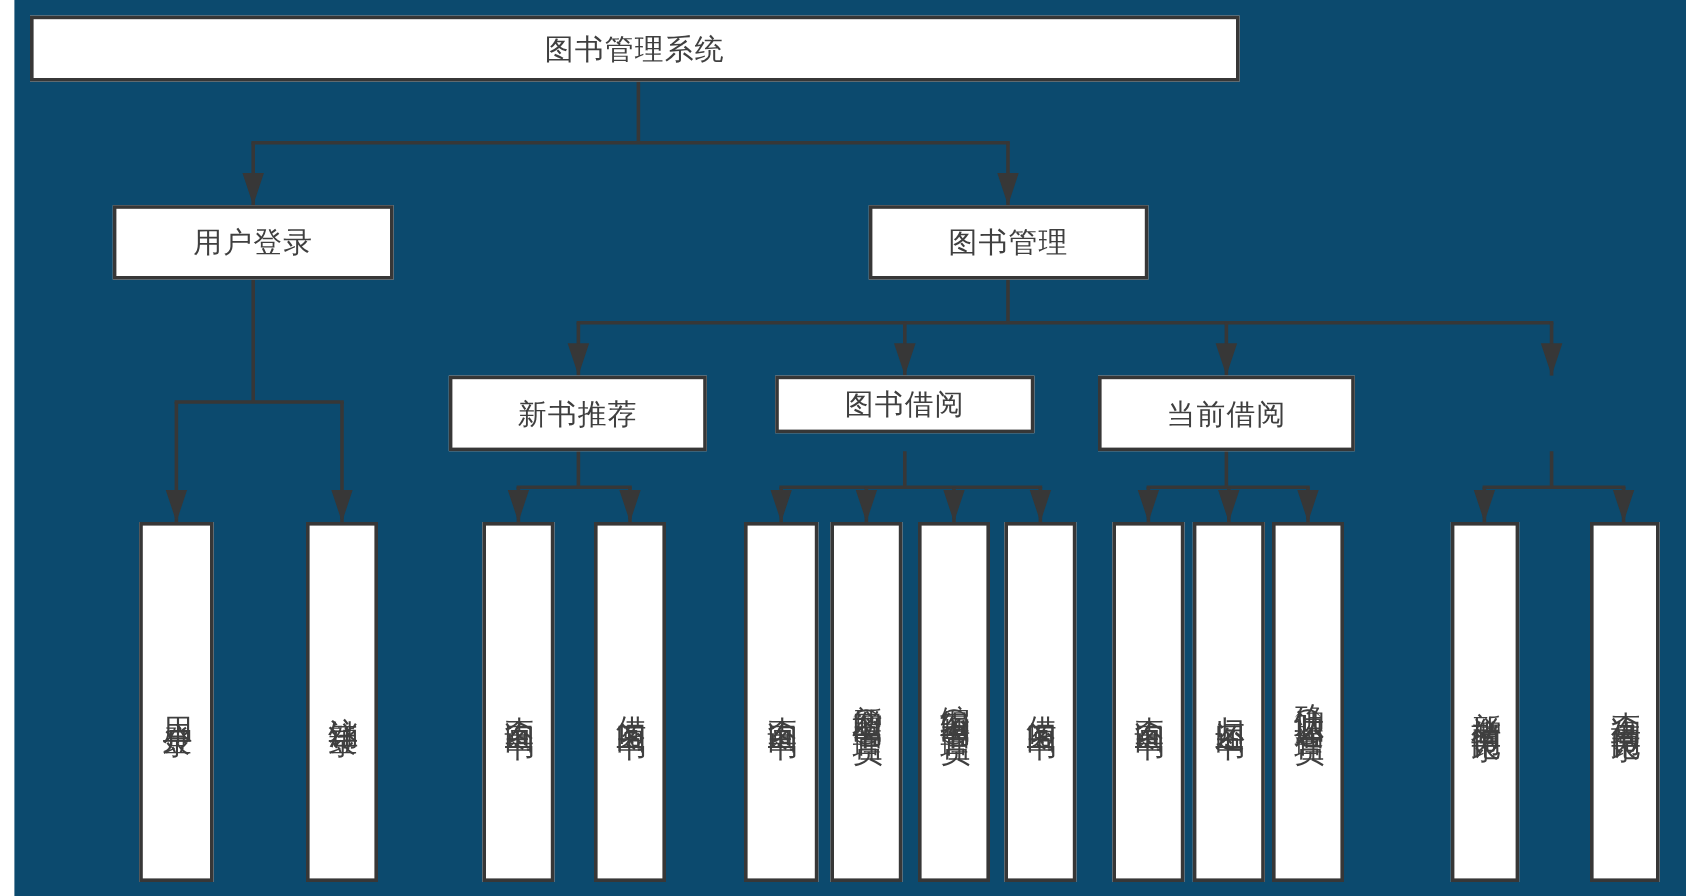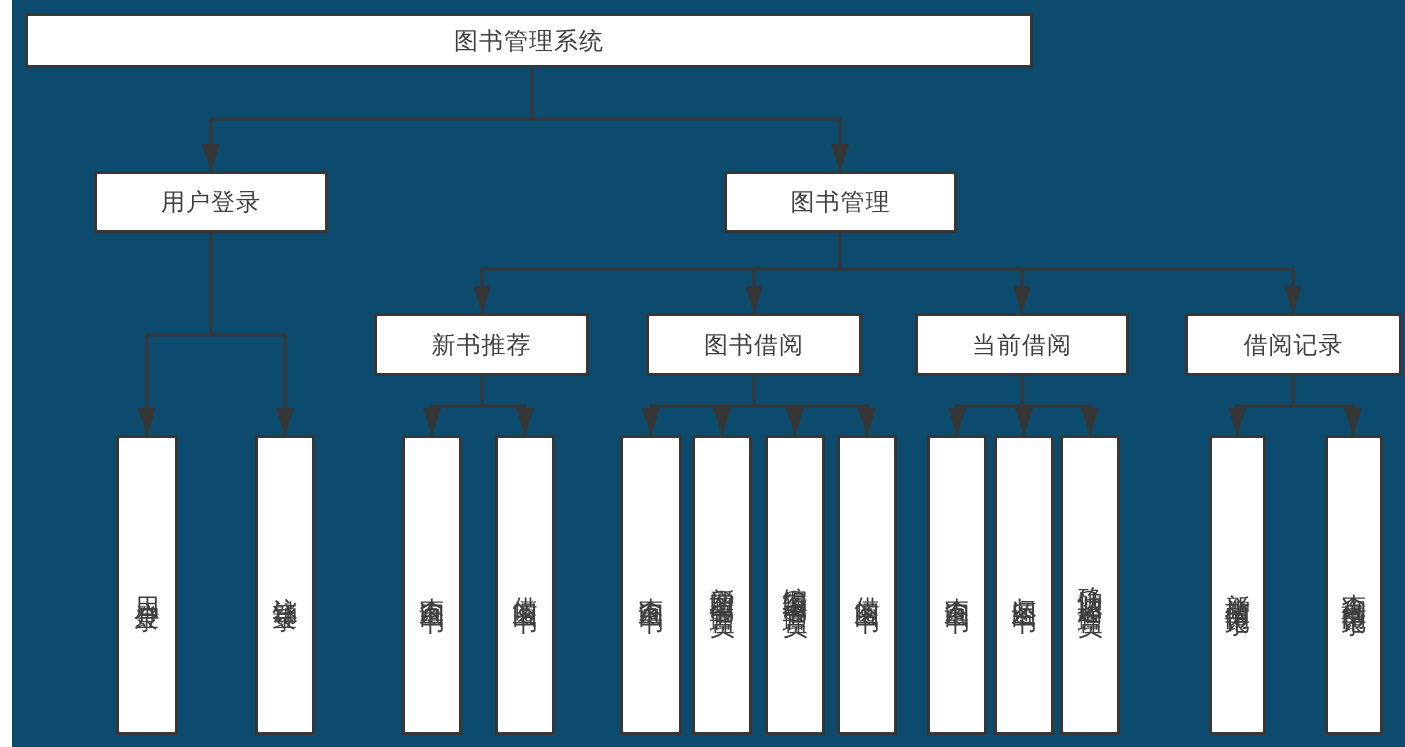--- a/index.html
+++ b/index.html
@@ -111,28 +111,25 @@
   <div class="node h" style="left:82px; top:171px; width:234px; height:62px;">
     <span>用户登录</span>
   </div>
   <div class="node h" style="left:712px; top:171px; width:233px; height:62px;">
     <span>图书管理</span>
   </div>
 
   <div class="node h" style="left:362px; top:313px; width:215px; height:63px;">
     <span>新书推荐</span>
   </div>
-  <div class="node h" style="left:634px; top:313px; width:216px; height:63px;">
+  <div class="node h" style="left:634px; top:313px; width:216px; height:48px;">
     <span>图书借阅</span>
   </div>
   <div class="node h" style="left:903px; top:313px; width:214px; height:63px;text-align:center;">
     <span>当前借阅</span>
-  </div>
-  <div class="node h" style="left:1173px; top:313px; width:217px; height:63px;">
-    <span>借阅记录</span>
   </div>
 
   <div class="node v" style="left:104px; top:435px; width:62px; height:300px;">
     <span class="vtext">用户登录</span>
   </div>
   <div class="node v" style="left:243px; top:435px; width:60px; height:300px;">
     <span class="vtext">注销登录</span>
   </div>
 
   <div class="node v" style="left:390px; top:435px; width:60px; height:300px;">

